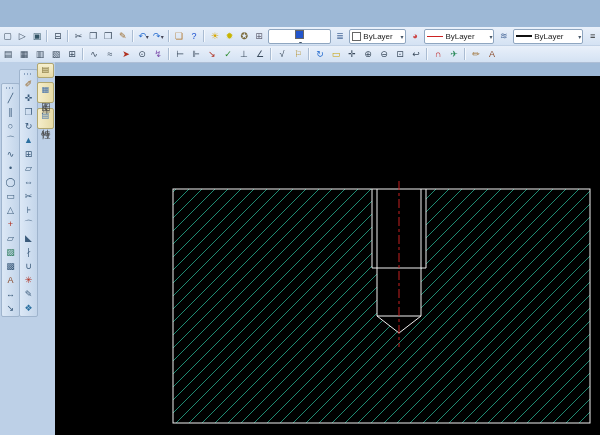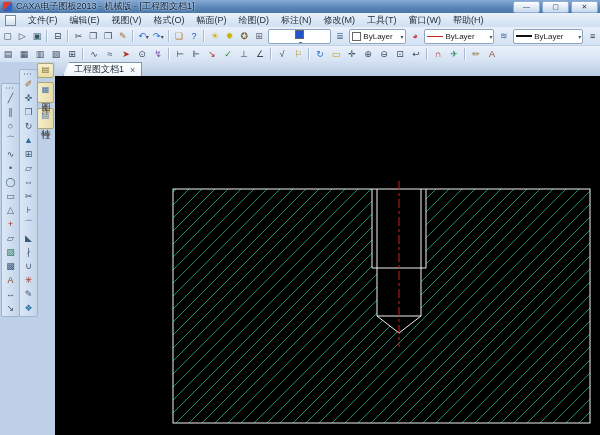--- a/index.html
+++ b/index.html
@@ -64,46 +64,21 @@
   .doctab .dclose{font-size:9px;color:#56606c;margin-left:6px;line-height:10px;}
   
   .canvas{position:absolute;left:55px;top:76px;width:545px;height:359px;background:#000;}
   .canvas svg{display:block;}
 </style>
 </head>
 <body>
 
 <div class="window">
 
-  <div class="titlebar">
-    <span class="appicon"></span>
-    <span class="title-text">CAXA电子图板2013 - 机械版 - [工程图文档1]</span>
-    <span class="winbtns">
-      <span class="wbtn">—</span>
-      <span class="wbtn">▢</span>
-      <span class="wbtn">✕</span>
-    </span>
-  </div>
-
-  <div class="menubar">
-    <span class="docicon"></span>
-    <span style="display:flex;">
-        <span class="mi">文件(F)</span>
-        <span class="mi">编辑(E)</span>
-        <span class="mi">视图(V)</span>
-        <span class="mi">格式(O)</span>
-        <span class="mi">幅面(P)</span>
-        <span class="mi">绘图(D)</span>
-        <span class="mi">标注(N)</span>
-        <span class="mi">修改(M)</span>
-        <span class="mi">工具(T)</span>
-        <span class="mi">窗口(W)</span>
-        <span class="mi">帮助(H)</span>
-      </span>
-  </div>
+
 
   <div class="toolbar tb1">
       <span class="tbtn">▢</span>
       <span class="tbtn">▷</span>
       <span class="tbtn" style="color: rgb(51, 85, 102);">▣</span>
       <span class="tsep"></span>
       <span class="tbtn">⊟</span>
       <span class="tsep"></span>
       <span class="tbtn">✂</span>
       <span class="tbtn">❐</span>
@@ -229,26 +204,20 @@
             <span class="tlabel">图库</span>
           </div>
           <div class="vtab">
             <span class="ticon">▤</span>
             <span class="tlabel">特性</span>
           </div>
         </div>
     </div>
   </div>
 
-  <div class="tabbar">
-    <div class="doctab">
-      <span class="dlabel">工程图文档1</span>
-      <span class="dclose">×</span>
-    </div>
-  </div>
 
   <div class="canvas">
     <svg xmlns="http://www.w3.org/2000/svg" width="545" height="359">
         <rect x="0" y="0" width="545" height="359" fill="#000000"></rect>
         <defs>
           <pattern id="hatch" width="13" height="13" patternUnits="userSpaceOnUse">
             <path d="M-2 2 L2 -2 M0 13 L13 0 M11 15 L15 11" stroke="#1f8a72" stroke-width="1"></path>
           </pattern>
         </defs>
         <rect x="118" y="113" width="417" height="234" fill="url(#hatch)"></rect>

